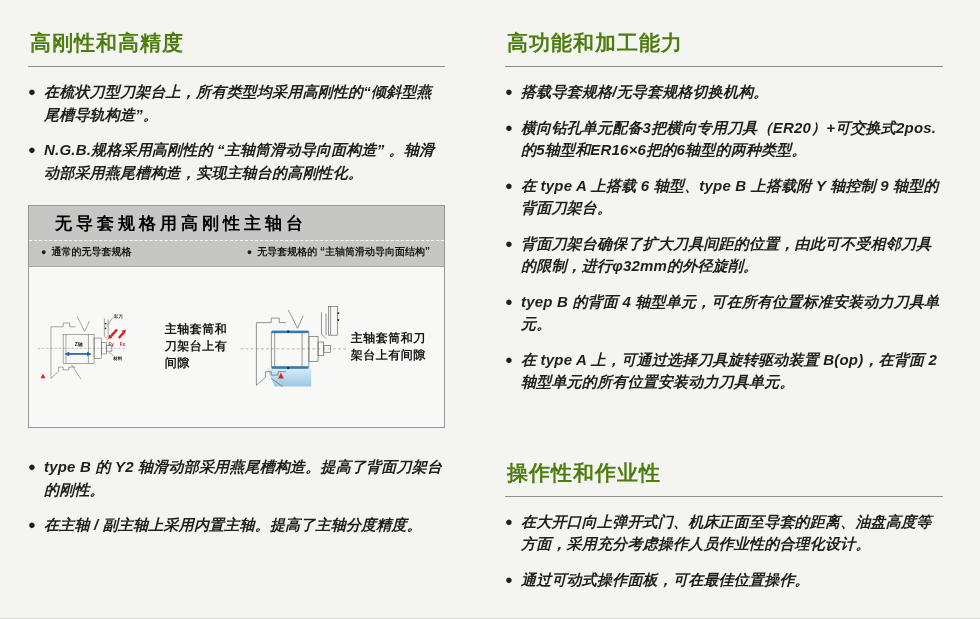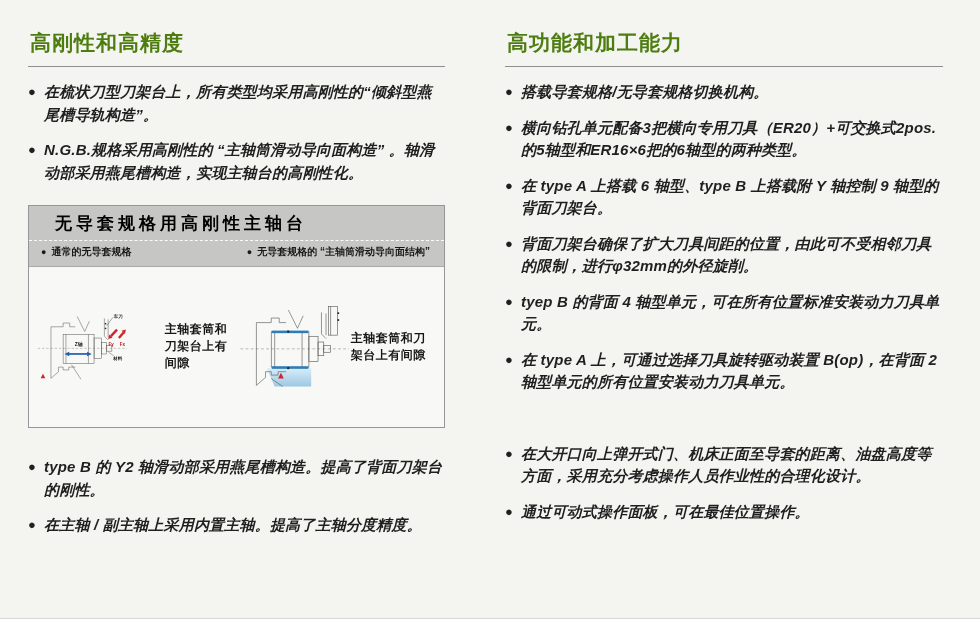--- a/index.html
+++ b/index.html
@@ -221,20 +221,21 @@
       <span class="bm">●</span>
       <span class="bt">tyep B 的背面 4 轴型单元，可在所有位置标准安装动力刀具单元。</span>
     </div>
     <div class="bullet">
       <span class="bm">●</span>
       <span class="bt">在 type A 上，可通过选择刀具旋转驱动装置 B(op)，在背面 2 轴型单元的所有位置安装动力刀具单元。</span>
     </div>
 
     <div class="spacer-op"></div>
 
+    <h2 class="sec">操作性和作业性</h2>
 
     <div class="bullet">
       <span class="bm">●</span>
       <span class="bt">在大开口向上弹开式门、机床正面至导套的距离、油盘高度等方面，采用充分考虑操作人员作业性的合理化设计。</span>
     </div>
     <div class="bullet">
       <span class="bm">●</span>
       <span class="bt">通过可动式操作面板，可在最佳位置操作。</span>
     </div>
   </section>

